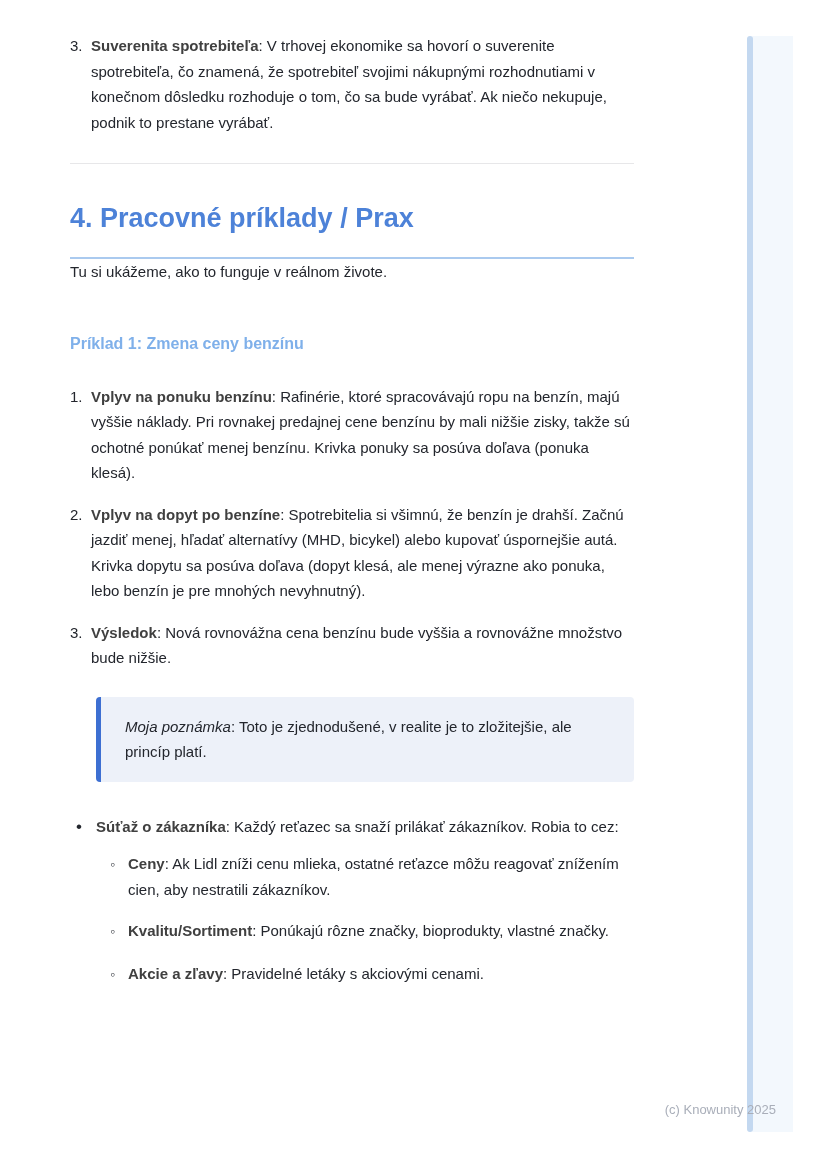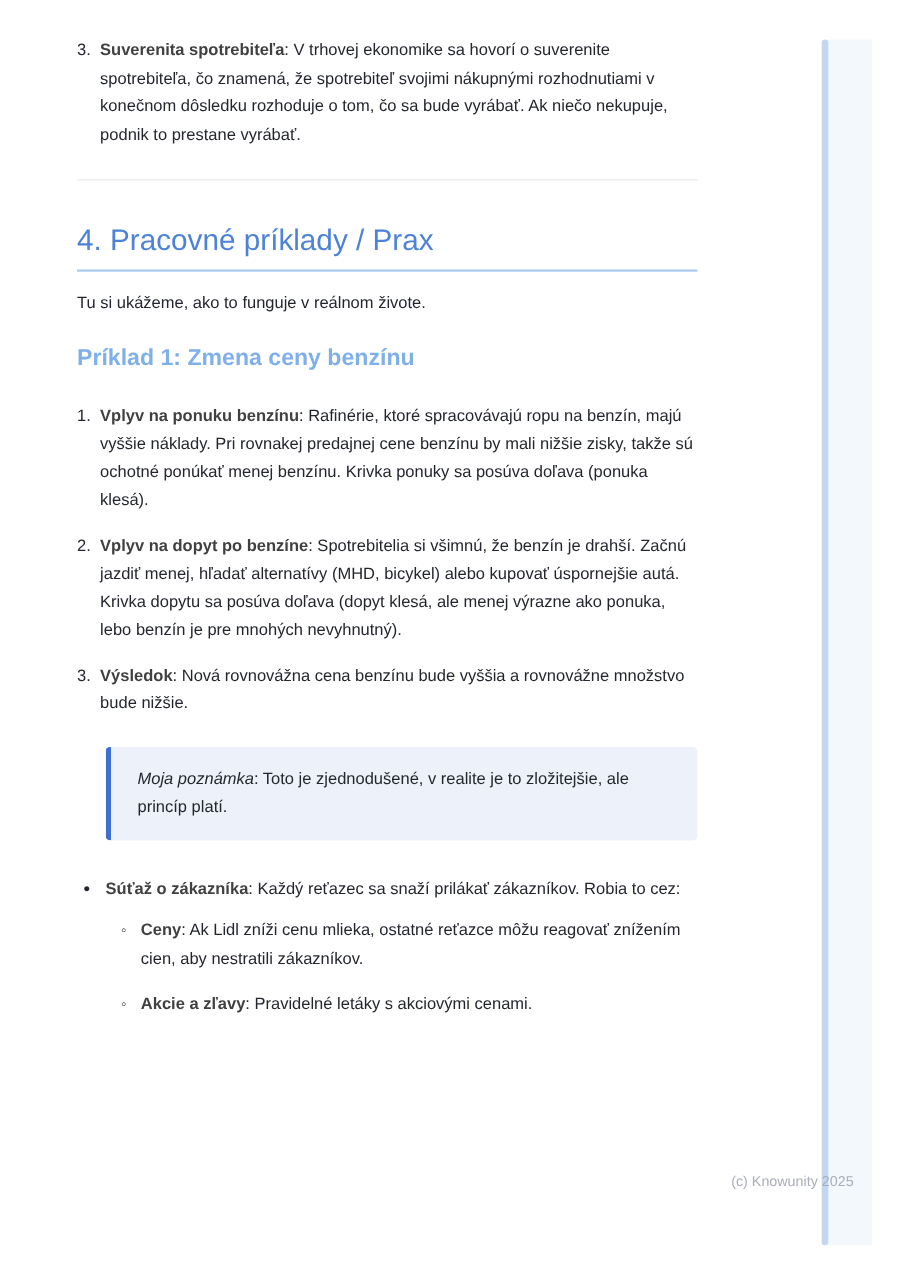--- a/index.html
+++ b/index.html
@@ -28,29 +28,29 @@
   
   .olist{margin-top:33px;}
   .olist-item{display:flex;margin-bottom:16px;}
   .olist-item:last-child{margin-bottom:0;}
   .num{flex:0 0 21px;}
   .li-body{flex:1;}
   
   .divider{border:none;border-top:1px solid #e7e7e9;margin-top:28px;}
   
   h1{
-    margin-top:38px;font-size:27px;line-height:32px;font-weight:normal;
+    margin-top:38px;font-size:27px;line-height:32px;font-weight:bold;
     color:var(--heading-primary);
-    padding-bottom:11px;border-bottom:2px solid var(--heading-underline);
+    padding-bottom:23px;border-bottom:2px solid var(--heading-underline);
   }
   h2{
-    margin-top:24px;font-size:21px;line-height:26px;font-weight:bold;
+    margin-top:46px;font-size:16px;line-height:26px;font-weight:bold;
     color:var(--heading-secondary);
   }
-  .para{margin-top:16px;}
+  .para{}
   .steps{margin-top:27px;}
   
   .note{
     margin-top:26px;margin-left:26px;
     background:var(--note-background);
     border-left:5px solid var(--note-border);
     border-radius:4px;
     padding:17px 18px 17px 24px;
   }
   
@@ -58,21 +58,21 @@
   .ulist-item{display:flex;margin-bottom:16px;}
   .ulist-item:last-child{margin-bottom:0;}
   .marker{flex:0 0 0;}
   .marker-disc{flex:0 0 26px;padding-left:6px;}
   .marker-disc::before{content:"\2022";font-size:17px;}
   .marker-circle{flex:0 0 18px;padding-left:0;}
   .marker-circle::before{content:"\25E6";font-size:14px;color:#3a3d44;}
   .sublist{margin-top:12px;margin-left:40px;}
   
   .footer{
-    position:absolute;top:1066px;right:52px;
+    position:absolute;top:1102px;right:52px;
     font-size:13px;color:var(--footer-text);z-index:3;
   }
   .scroll-panel{
     position:absolute;left:752px;top:36px;width:41px;height:1096px;
     background:var(--scroll-panel);z-index:1;
   }
   .scroll-line{
     position:absolute;left:747px;top:36px;width:6px;height:1096px;
     background:var(--scroll-line);border-radius:3px;z-index:2;
   }
@@ -124,20 +124,24 @@
       <span class="marker marker-disc"></span>
       <div class="li-body">
         <p><strong>Súťaž o zákazníka</strong><span>: Každý reťazec sa snaží prilákať zákazníkov. Robia to cez:</span></p>
         <div class="ulist sublist" style="margin-left:14px;">
           <div class="ulist-item">
             <span class="marker marker-circle"></span>
             <p class="li-body"><strong>Ceny</strong><span>: Ak Lidl zníži cenu mlieka, ostatné reťazce môžu reagovať znížením cien, aby nestratili zákazníkov.</span></p>
           </div>
           <div class="ulist-item">
             <span class="marker marker-circle"></span>
+            <p class="li-body"><strong>Kvalitu/Sortiment</strong><span>: Ponúkajú rôzne značky, bioprodukty, vlastné značky.</span></p>
+          </div>
+          <div class="ulist-item">
+            <span class="marker marker-circle"></span>
             <p class="li-body"><strong>Akcie a zľavy</strong><span>: Pravidelné letáky s akciovými cenami.</span></p>
           </div>
         </div>
       </div>
     </div>
   </div>
 
 </main>
 
 <span class="footer">(c) Knowunity 2025</span>

